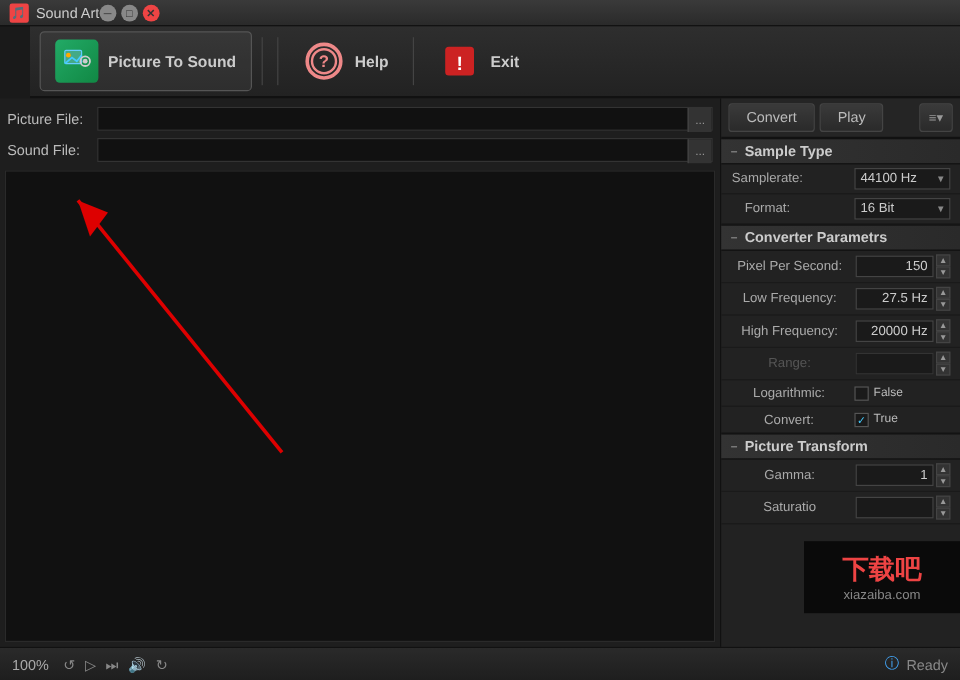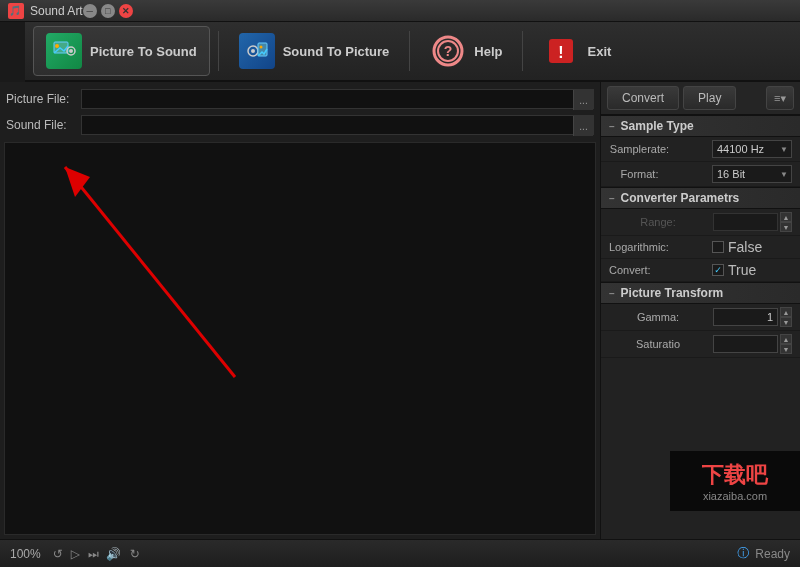--- a/index.html
+++ b/index.html
@@ -282,38 +282,38 @@
       display: flex;
       align-items: center;
       padding: 3px 8px;
       border-bottom: 1px solid #1a1a1a;
       min-height: 22px;
     }
     .checkbox-label {
       color: #aaa;
       font-size: 11px;
       flex: 1;
-      text-align: left;
+      text-align: center;
       padding-right: 6px;
     }
     .checkbox-value {
       display: flex;
       align-items: center;
       gap: 4px;
       width: 80px;
     }
     .fake-checkbox {
       width: 12px; height: 12px;
       border: 1px solid #555;
       background: #1a1a1a;
       display: flex; align-items: center; justify-content: center;
       font-size: 9px; color: #4af;
       cursor: pointer;
     }
-    .checkbox-text { color: #bbb; font-size: 14px; }
+    .checkbox-text { color: #bbb; font-size: 10px; }
 
     
     .param-row.disabled .param-label { color: #555; }
     .param-spinbox.disabled { color: #555; border-color: #333; }
 
     
     #statusbar {
       height: 28px;
       background: linear-gradient(to bottom, #2a2a2a, #1e1e1e);
       border-top: 1px solid #111;
@@ -375,32 +375,20 @@
         <path d="M2 14 L8 9 L12 12 L16 7" stroke="#4cf" stroke-width="1.5" fill="none"></path>
         <circle cx="19" cy="12" r="4" fill="none" stroke="#ccc" stroke-width="1.5"></circle>
         <circle cx="19" cy="12" r="2" fill="#ccc"></circle>
       </svg>
     </div>
     <span>Picture To Sound</span>
   </div>
 
   <div class="toolbar-divider"></div>
 
-  <div class="toolbar-btn">
-    <div class="toolbar-icon icon-sound-to-pic">
-      <svg width="24" height="24" viewBox="0 0 24 24">
-        <circle cx="8" cy="12" r="5" fill="none" stroke="#ccc" stroke-width="1.5"></circle>
-        <circle cx="8" cy="12" r="2" fill="#ccc"></circle>
-        <rect x="13" y="4" width="9" height="13" rx="1" fill="#48a" stroke="#6cf" stroke-width="1"></rect>
-        <circle cx="16" cy="8" r="1.5" fill="#fa0"></circle>
-        <path d="M13 17 L17 13 L19 15 L22 10" stroke="#4cf" stroke-width="1.5" fill="none"></path>
-      </svg>
-    </div>
-    <span>Sound To Picture</span>
-  </div>
 
   <div class="toolbar-divider"></div>
 
   <div class="toolbar-btn">
     <div class="toolbar-icon" style="font-size:26px;">
       <svg width="32" height="32" viewBox="0 0 32 32">
         <circle cx="16" cy="16" r="14" fill="none" stroke="#e88" stroke-width="3"></circle>
         <circle cx="16" cy="16" r="10" fill="none" stroke="#e88" stroke-width="2"></circle>
         <text x="16" y="21" text-anchor="middle" font-size="14" fill="#e88" font-weight="bold">?</text>
       </svg>
@@ -491,22 +479,52 @@
         </div>
       </div>
     </div>
 
     <div class="section-header">
       <span class="section-collapse">–</span>
       <span>Converter Parametrs</span>
     </div>
 
 
-
-
+    <div class="param-row">
+      <span class="param-label">Pixel Per Second:</span>
+      <div class="param-value-container">
+        <input class="param-spinbox" type="text" value="150" style="">
+        <div class="param-spinbox-arrows">
+          <div class="spin-arrow">▲</div>
+          <div class="spin-arrow">▼</div>
+        </div>
+      </div>
+    </div>
+
+    <div class="param-row">
+      <span class="param-label">Low Frequency:</span>
+      <div class="param-value-container">
+        <input class="param-spinbox" type="text" value="27.5 Hz" style="">
+        <div class="param-spinbox-arrows">
+          <div class="spin-arrow">▲</div>
+          <div class="spin-arrow">▼</div>
+        </div>
+      </div>
+    </div>
+
+    <div class="param-row">
+      <span class="param-label">High Frequency:</span>
+      <div class="param-value-container">
+        <input class="param-spinbox" type="text" value="20000 Hz" style="">
+        <div class="param-spinbox-arrows">
+          <div class="spin-arrow">▲</div>
+          <div class="spin-arrow">▼</div>
+        </div>
+      </div>
+    </div>
 
     <div class="param-row disabled">
       <span class="param-label">Range:</span>
       <div class="param-value-container">
         <input class="param-spinbox disabled" type="text" value="" disabled="" style="">
         <div class="param-spinbox-arrows">
           <div class="spin-arrow">▲</div>
           <div class="spin-arrow">▼</div>
         </div>
       </div>

